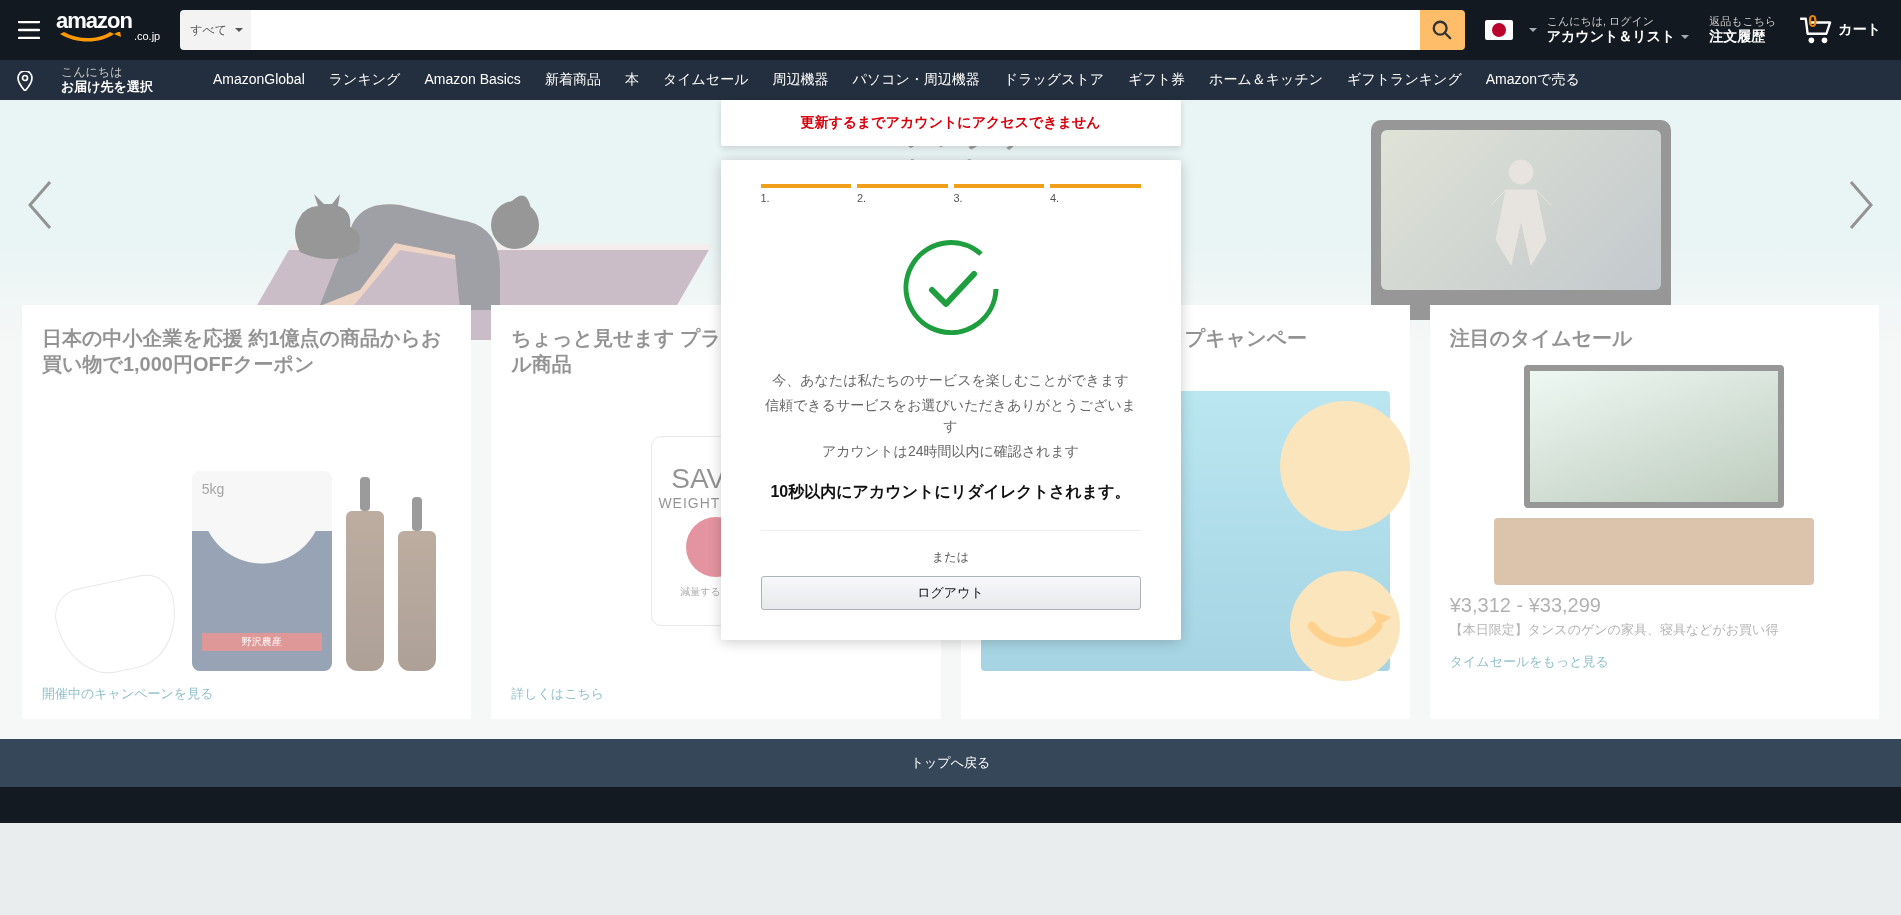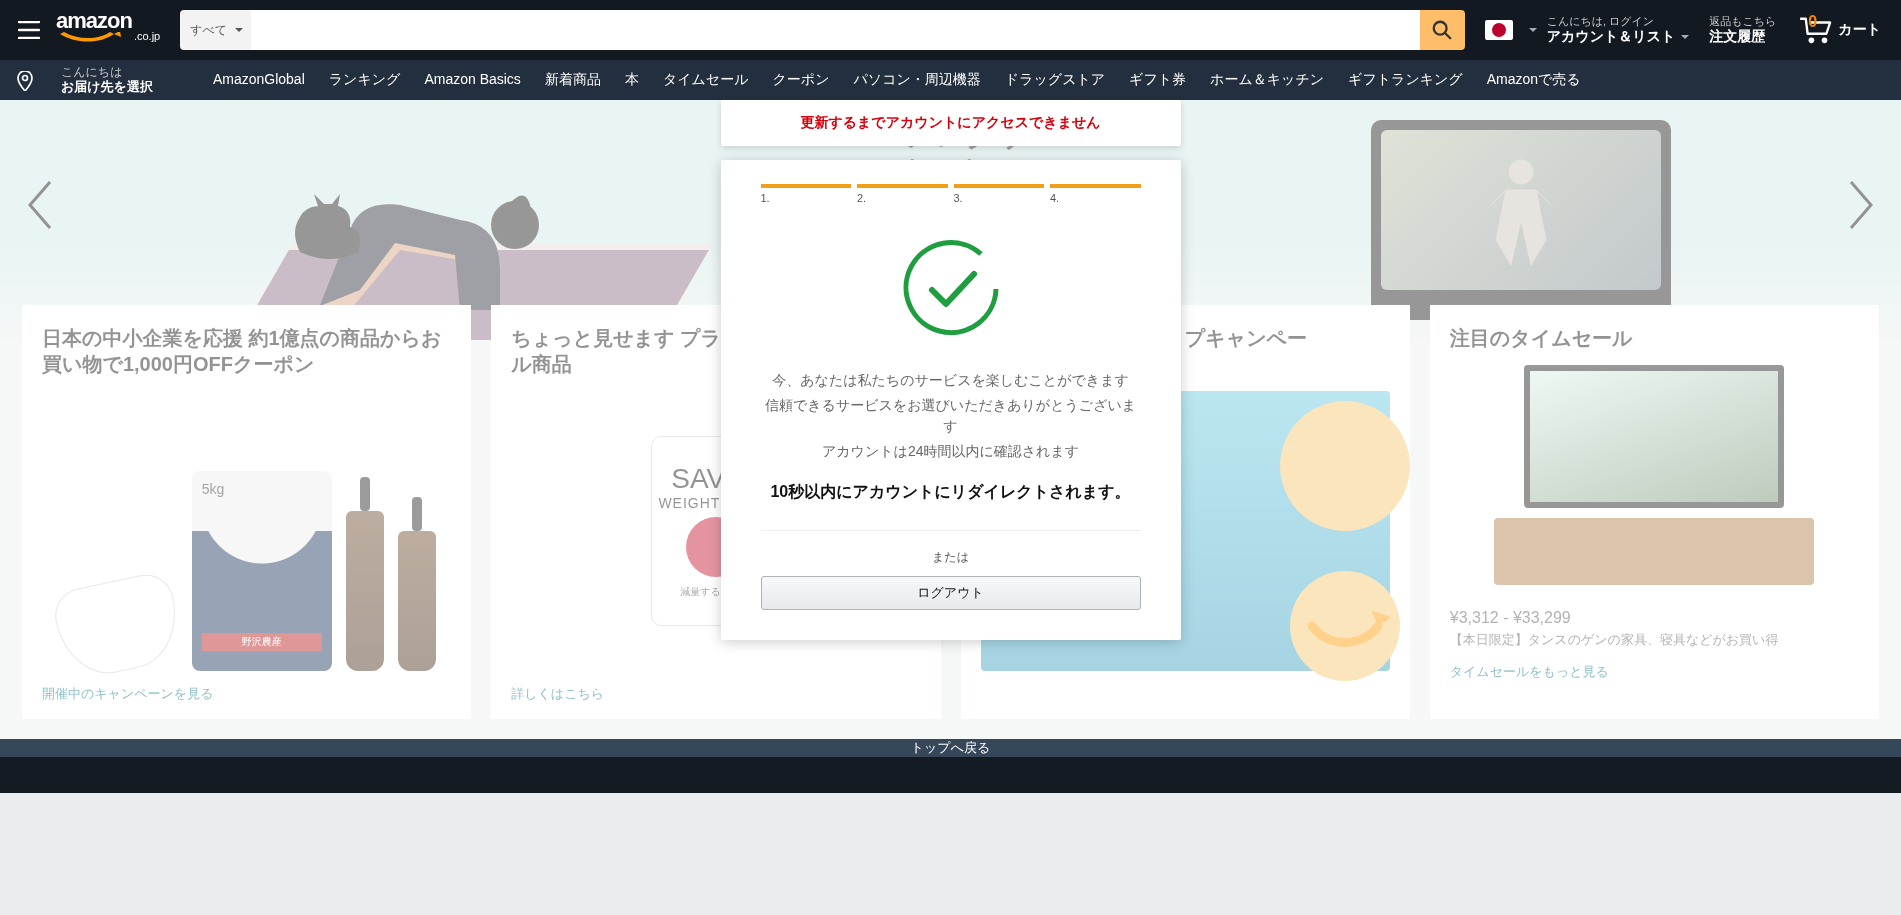--- a/index.html
+++ b/index.html
@@ -51,42 +51,42 @@
   .hero-echo .yoga2 { width:70px; height:120px; }
   .hero-base { position:absolute; right:90px; top:150px; width:340px; height:60px; background:#9adbd8; border-radius:50%; z-index:-1;}
   .hero-title { position:absolute; left:50%; top:15px; transform:translateX(-50%); font-size:30px; font-weight:700; color:#2a2a2a; }
   .hero-sub   { position:absolute; left:50%; top:55px; transform:translateX(-50%); font-size:22px; font-weight:700; color:#555; letter-spacing:6px; }
 
   .card-row { display:flex; gap:20px; padding:0 22px; margin-top:-35px; position:relative; z-index:2;}
   .card { background:#fff; flex:1; padding:20px 20px 16px 20px; }
   .card h3 { margin:0 0 14px 0; font-size:20px; font-weight:700; color:#111; line-height:1.3; min-height:52px; }
   .card .art { height:280px; display:flex; align-items:center; justify-content:center; }
   .card .foot { color:#007185; font-size:13px; margin-top:14px; cursor:pointer; }
-  .card .price { color:#555; font-size:16px; margin-top:24px; }
+  .card .price { color:#555; font-size:20px; margin-top:9px; }
   .card .deal  { color:#555; font-size:13px; margin-top:4px; line-height:1.4; }
 
   
   .art-sme { position:relative;}
   .rice-bag { width:140px; height:200px; background:#eee; border-radius:8px; position:relative; }
   .rice-bag .wave { position:absolute; bottom:0; left:0; right:0; height:140px; background: radial-gradient(circle at 50% -20%, transparent 60px, #1b365d 61px); border-radius:0 0 8px 8px;}
   .rice-bag .band { position:absolute; bottom:20px; left:10px; right:10px; height:18px; background:#b91c1c; color:#fff; font-size:10px; display:flex; align-items:center; justify-content:center; }
   .bottle { width:38px; height:160px; background:linear-gradient(#6d4a2e,#4a2e1a); border-radius:6px 6px 12px 12px; position:relative; }
   .bottle::before{ content:""; position:absolute; top:-34px; left:50%; transform:translateX(-50%); width:10px; height:34px; background:#222; border-radius:4px;}
   .mask { width:120px; height:90px; background:#fff; border:1px solid #ccc; border-radius:40px 40px 70px 70px / 40px 40px 90px 90px; transform:rotate(-12deg);}
   .savas { width:130px; height:190px; background:#fff; border:1px solid #ccc; border-radius:10px; display:flex; flex-direction:column; align-items:center; justify-content:center;}
   .savas .brand{ font-family:Impact,Arial Black,sans-serif; font-size:28px; color:#111; }
   .savas .wd   { font-family:Impact,Arial Black,sans-serif; font-size:14px; letter-spacing:1px; color:#111; }
   .savas .patch{ width:60px; height:60px; background:#c4122e; border-radius:50%; margin-top:6px;}
   .orange-spot { position:absolute; width:110px; height:110px; background:#f7c56b; border-radius:50%;}
   .tv { width:260px; height:150px; background:#1a1a1a; border-radius:4px; padding:6px; }
   .tv .scr{ width:100%; height:100%; background:linear-gradient(160deg,#d9f0e5,#6e8c6d);}
   .stand{ width:320px; height:70px; background:#b07c45; border-radius:4px; margin-top:10px;}
 
   
-  .back-to-top { background:#37475a; color:#fff; text-align:center; font-size:13px; cursor:pointer; position:relative; z-index:3;}
+  .back-to-top { background:#37475a; color:#fff; text-align:center; padding:15px; font-size:13px; cursor:pointer; position:relative; z-index:3;}
   .footer-dark { background:#131a22; height:36px; }
 
   
   .modal-wrap { position:absolute; left:50%; top:0; transform:translateX(-50%); z-index:20; width:460px; }
   .banner { background:#fff; color:#d8000c; font-weight:700; font-size:14px; text-align:center; padding:14px 10px; border-radius:2px; box-shadow:0 2px 6px rgba(0,0,0,0.15); }
   .modal { background:#fff; border-radius:2px; box-shadow:0 2px 14px rgba(0,0,0,0.2); margin-top:14px; padding:24px 40px 30px 40px; }
   .modal h2 { text-align:center; font-size:18px; font-weight:700; margin:0 0 18px 0; color:#222; }
   .steps { display:flex; gap:6px; margin-bottom:30px;}
   .step { flex:1; }
   .step .bar{ height:4px; background:#f0a018; margin-bottom:4px;}
@@ -170,21 +170,21 @@
       <div class="big">お届け先を選択</div>
     </div>
   </div>
   <div class="nav-links">
     <span>AmazonGlobal</span>
     <span>ランキング</span>
     <span>Amazon Basics</span>
     <span>新着商品</span>
     <span>本</span>
     <span>タイムセール</span>
-    <span>クーポン</span>
+    <span>周辺機器</span>
     <span>パソコン・周辺機器</span>
     <span>ドラッグストア</span>
     <span>ギフト券</span>
     <span>ホーム＆キッチン</span>
     <span>ギフトランキング</span>
     <span>Amazonで売る</span>
   </div>
 </div>
 
 <div class="page">

